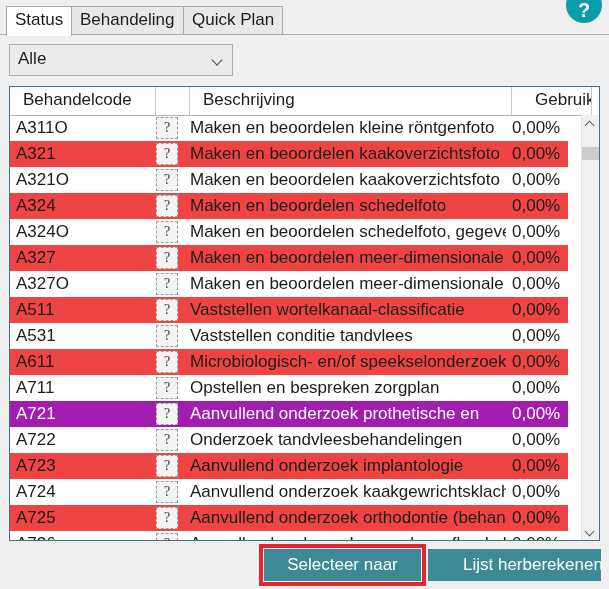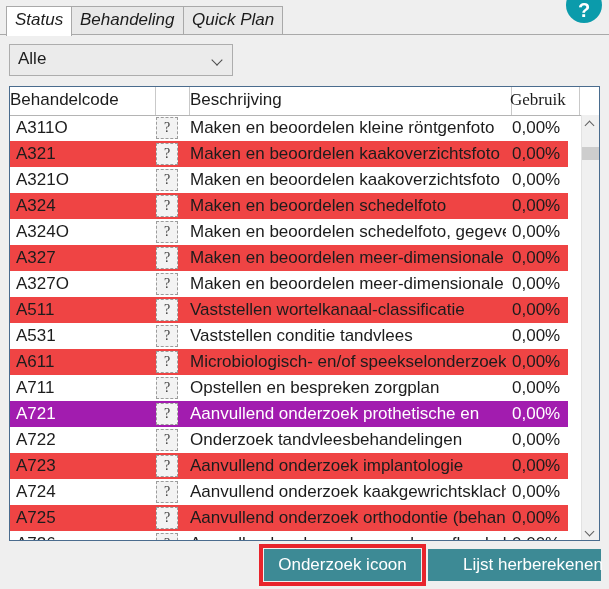--- a/index.html
+++ b/index.html
@@ -63,21 +63,20 @@
     box-sizing: border-box;
     border: 1px solid #a9a9a9;
     border-bottom: none;
     background: #e8e8e8;
     color: #1c1c1c;
     font-size: 17px;
     line-height: 26px;
     padding: 0 8px;
     white-space: nowrap;
     cursor: default;
-    font-style: italic;
   }
   .tab.active {
     background: #ffffff;
     z-index: 5;
     top: 0;
     height: 30px;
   }
 
   
   .combo {
@@ -144,21 +143,21 @@
   }
   .hcell {
     position: absolute;
     top: 0;
     height: 28px;
     box-sizing: border-box;
     border-right: 1px solid #c9c9c9;
     font-size: 17px;
     color: #1c1c1c;
     line-height: 26px;
-    padding-left: 0;
+    padding-left: 13px;
     white-space: nowrap;
     overflow: hidden;
     cursor: default;
   }
 
   
   .grid-body {
     position: absolute;
     left: 0;
     top: 28px;
@@ -344,21 +343,21 @@
   <div class="combo">
     <div class="combo-value">Alle</div>
     <div class="chev"></div>
   </div>
 
   <div class="grid-frame">
     <div class="grid-head" id="grid-head">
         <div class="hcell" style="left: 0px; width: 146px;">Behandelcode</div>
         <div class="hcell" style="left: 146px; width: 34px;"></div>
         <div class="hcell" style="left: 180px; width: 322px;">Beschrijving</div>
-        <div class="hcell" style="left: 500px; width: 70px; font-family: Liberation Serif, serif;">Gebruik</div>
+        <div class="hcell" style="left: 512px; width: 70px;">Gebruik</div>
       </div>
     <div class="grid-body" id="grid-body">
         <div class="row even" style="top: 0px;">
           <div class="cell-code">A311O</div>
           <div class="cell-icon">
             <div class="ico-q">?</div>
           </div>
           <div class="cell-desc">Maken en beoordelen kleine röntgenfoto</div>
           <div class="cell-use">0,00%</div>
         </div>
@@ -496,17 +495,17 @@
       <div class="sb-btn sb-up">
         <div class="sb-arrow"></div>
       </div>
       <div class="sb-thumb"></div>
       <div class="sb-btn sb-dn">
         <div class="sb-arrow"></div>
       </div>
     </div>
   </div>
 
-  <div class="btn" id="btn-select">Onderzoek icoon</div>
+  <div class="btn" id="btn-select">Selecteer naar</div>
   <div id="btn-select-highlight"></div>
   <div class="btn" id="btn-recalc">Lijst herberekenen</div>
 
 </div>
 
 </body></html>

